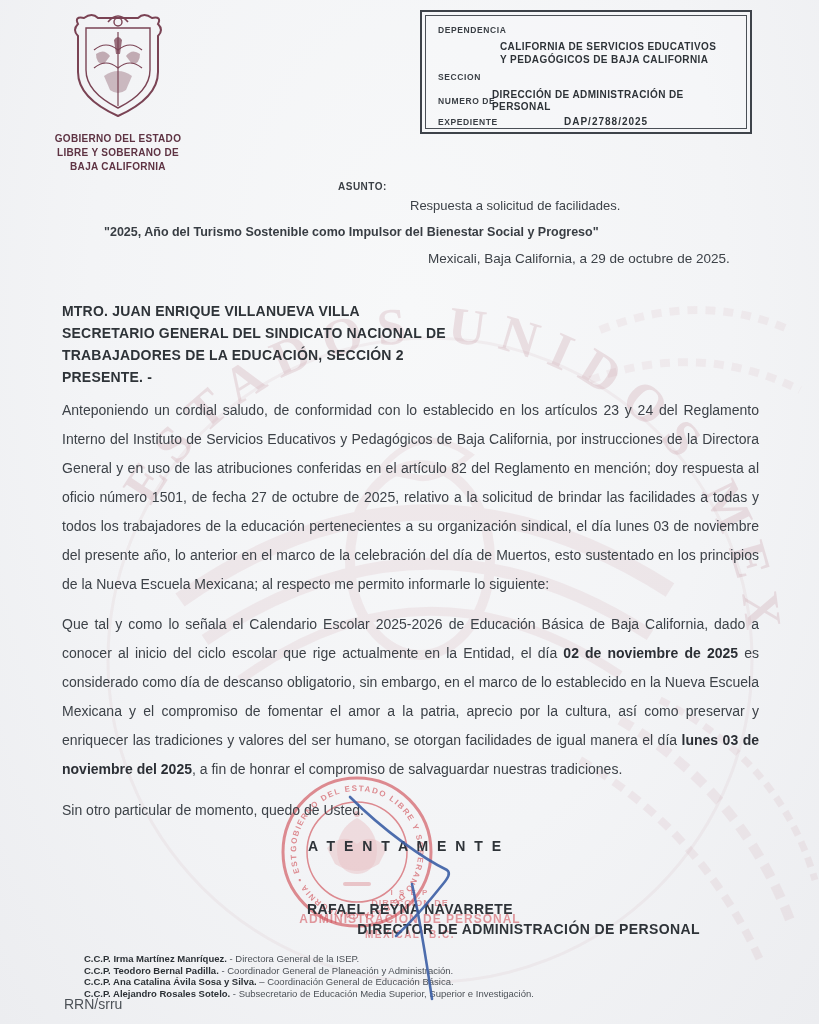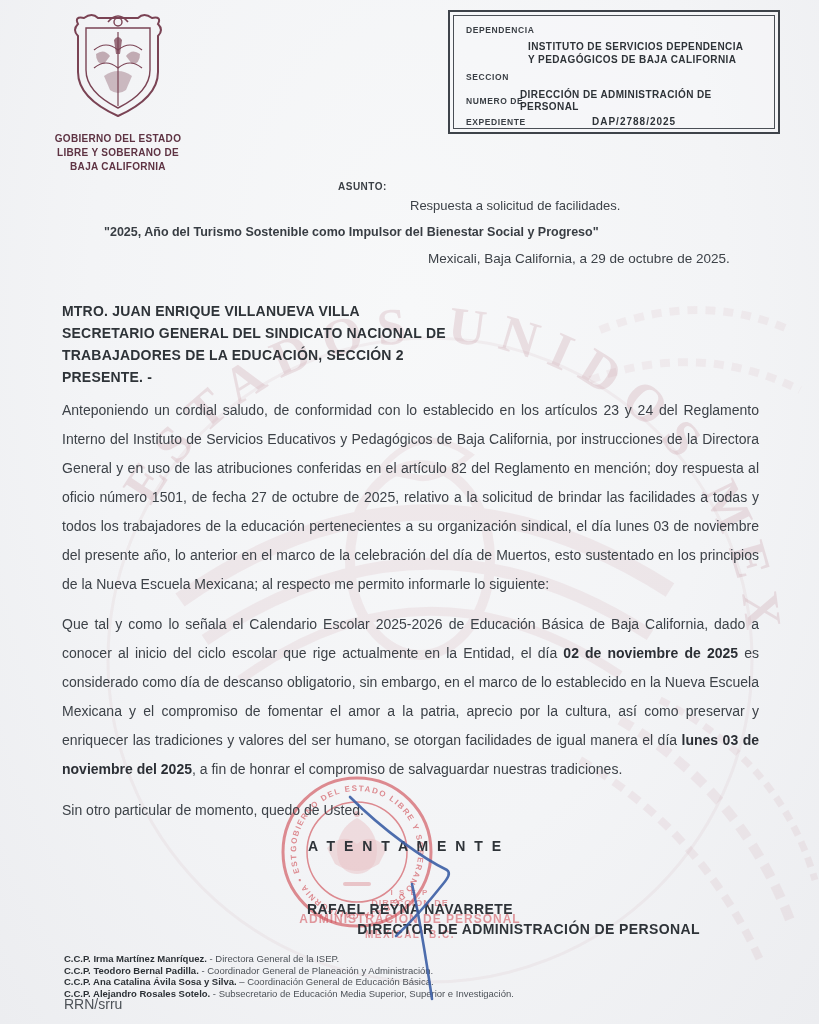--- a/index.html
+++ b/index.html
@@ -9,21 +9,21 @@
     background:radial-gradient(ellipse at 50% 30%, #f7f8f9 0%, #f3f4f6 55%, #ecedf0 100%);
     color:#3b4046;
   }
   .abs{position:absolute;}
   
   .watermark{position:absolute;left:0;top:0;z-index:0;pointer-events:none;}
   
   .logo-wrap{left:38px;top:10px;width:160px;text-align:center;z-index:2;}
   .logo-caption{margin-top:6px;font-size:10px;font-weight:bold;color:#5e3343;line-height:14px;letter-spacing:.3px;}
   
-  .hbox{left:448px;top:10px;width:328px;height:120px;border:2px solid #3e434a;background:rgba(250,250,251,.35);z-index:2;}
+  .hbox{left:420px;top:10px;width:328px;height:120px;border:2px solid #3e434a;background:rgba(250,250,251,.35);z-index:2;}
   .hbox-inner{position:absolute;left:3px;top:3px;right:3px;bottom:3px;border:1px solid #4a4f56;}
   .hlabel{position:absolute;font-size:8.5px;font-weight:bold;color:#3a3f45;letter-spacing:.6px;}
   .hval{position:absolute;font-size:10px;font-weight:bold;color:#2e3338;letter-spacing:.4px;line-height:13px;}
   
   .asunto-label{left:338px;top:181px;font-size:10px;font-weight:bold;letter-spacing:.5px;color:#3a3f45;z-index:2;}
   .asunto-value{left:410px;top:198px;font-size:13px;color:#3d4248;z-index:2;text-align:right;}
   .slogan{left:104px;top:225px;font-size:12.5px;font-weight:bold;color:#383d43;z-index:2;}
   .dateline{left:428px;top:251px;font-size:13.5px;color:#3d4248;z-index:2;}
   
   .recipient{left:62px;top:300px;font-size:14px;font-weight:bold;color:#2e3338;line-height:22px;letter-spacing:.2px;z-index:2;}
@@ -39,21 +39,21 @@
   .sign-stroke{position:absolute;left:0;top:0;z-index:4;pointer-events:none;}
   .stamp{left:230px;top:888px;width:360px;text-align:center;color:#d24c55;opacity:.55;z-index:2;font-weight:bold;}
   .stamp .s1{font-size:8px;letter-spacing:2px;line-height:10px;}
   .stamp .s2{font-size:9px;letter-spacing:1px;line-height:11px;}
   .stamp .s3{font-size:12px;letter-spacing:1px;line-height:20px;}
   .stamp .s4{font-size:10px;letter-spacing:1.5px;line-height:12px;}
   .sig-name{left:120px;top:901px;width:580px;text-align:center;font-size:14px;font-weight:bold;color:#2e3338;letter-spacing:.4px;z-index:3;}
   .sig-title{left:120px;top:921px;width:580px;text-align:right;font-size:14px;font-weight:bold;color:#2e3338;letter-spacing:.4px;z-index:3;}
   
   .ccp{left:64px;top:953px;font-size:9.5px;line-height:11.6px;color:#4c5157;z-index:3;}
-  .ccp b{color:#2c3136;}
+  .ccp b{color:#2c3136;margin-left:20px;}
   .initials{font-size:14px;color:#4c5157;}
 </style>
 </head>
 <body>
 
 <svg class="watermark" width="819" height="1024" viewBox="0 0 819 1024" aria-hidden="true">
   <defs>
     <path id="wmArc" d="M 112 660 A 318 318 0 1 1 748 660" fill="none"></path>
   </defs>
   <circle cx="430" cy="660" r="322" fill="none" stroke="#c08490" stroke-width="3" opacity="0.09"></circle>
@@ -102,21 +102,21 @@
   <div class="logo-caption">
     <div>GOBIERNO DEL ESTADO</div>
     <div>LIBRE Y SOBERANO DE</div>
     <div>BAJA CALIFORNIA</div>
   </div>
 </div>
 
 <div class="abs hbox">
   <div class="hbox-inner">
     <span class="hlabel" style="left:12px;top:9px;">DEPENDENCIA</span>
-    <span class="hval" style="left:74px;top:24px;">INSTITUTO DE SERVICIOS DEPENDENCIA</span>
+    <span class="hval" style="left:74px;top:24px;">CALIFORNIA DE SERVICIOS EDUCATIVOS</span>
     <span class="hval" style="left:74px;top:37px;">Y PEDAGÓGICOS DE BAJA CALIFORNIA</span>
     <span class="hlabel" style="left:12px;top:56px;">SECCION</span>
     <span class="hval" style="left:66px;top:72px;">DIRECCIÓN DE ADMINISTRACIÓN DE</span>
     <span class="hlabel" style="left:12px;top:80px;">NUMERO DE</span>
     <span class="hval" style="left:66px;top:84px;">PERSONAL</span>
     <span class="hlabel" style="left:12px;top:101px;">EXPEDIENTE</span>
     <span class="hval" style="left:138px;top:99px;letter-spacing:1px;">DAP/2788/2025</span>
   </div>
 </div>
 

